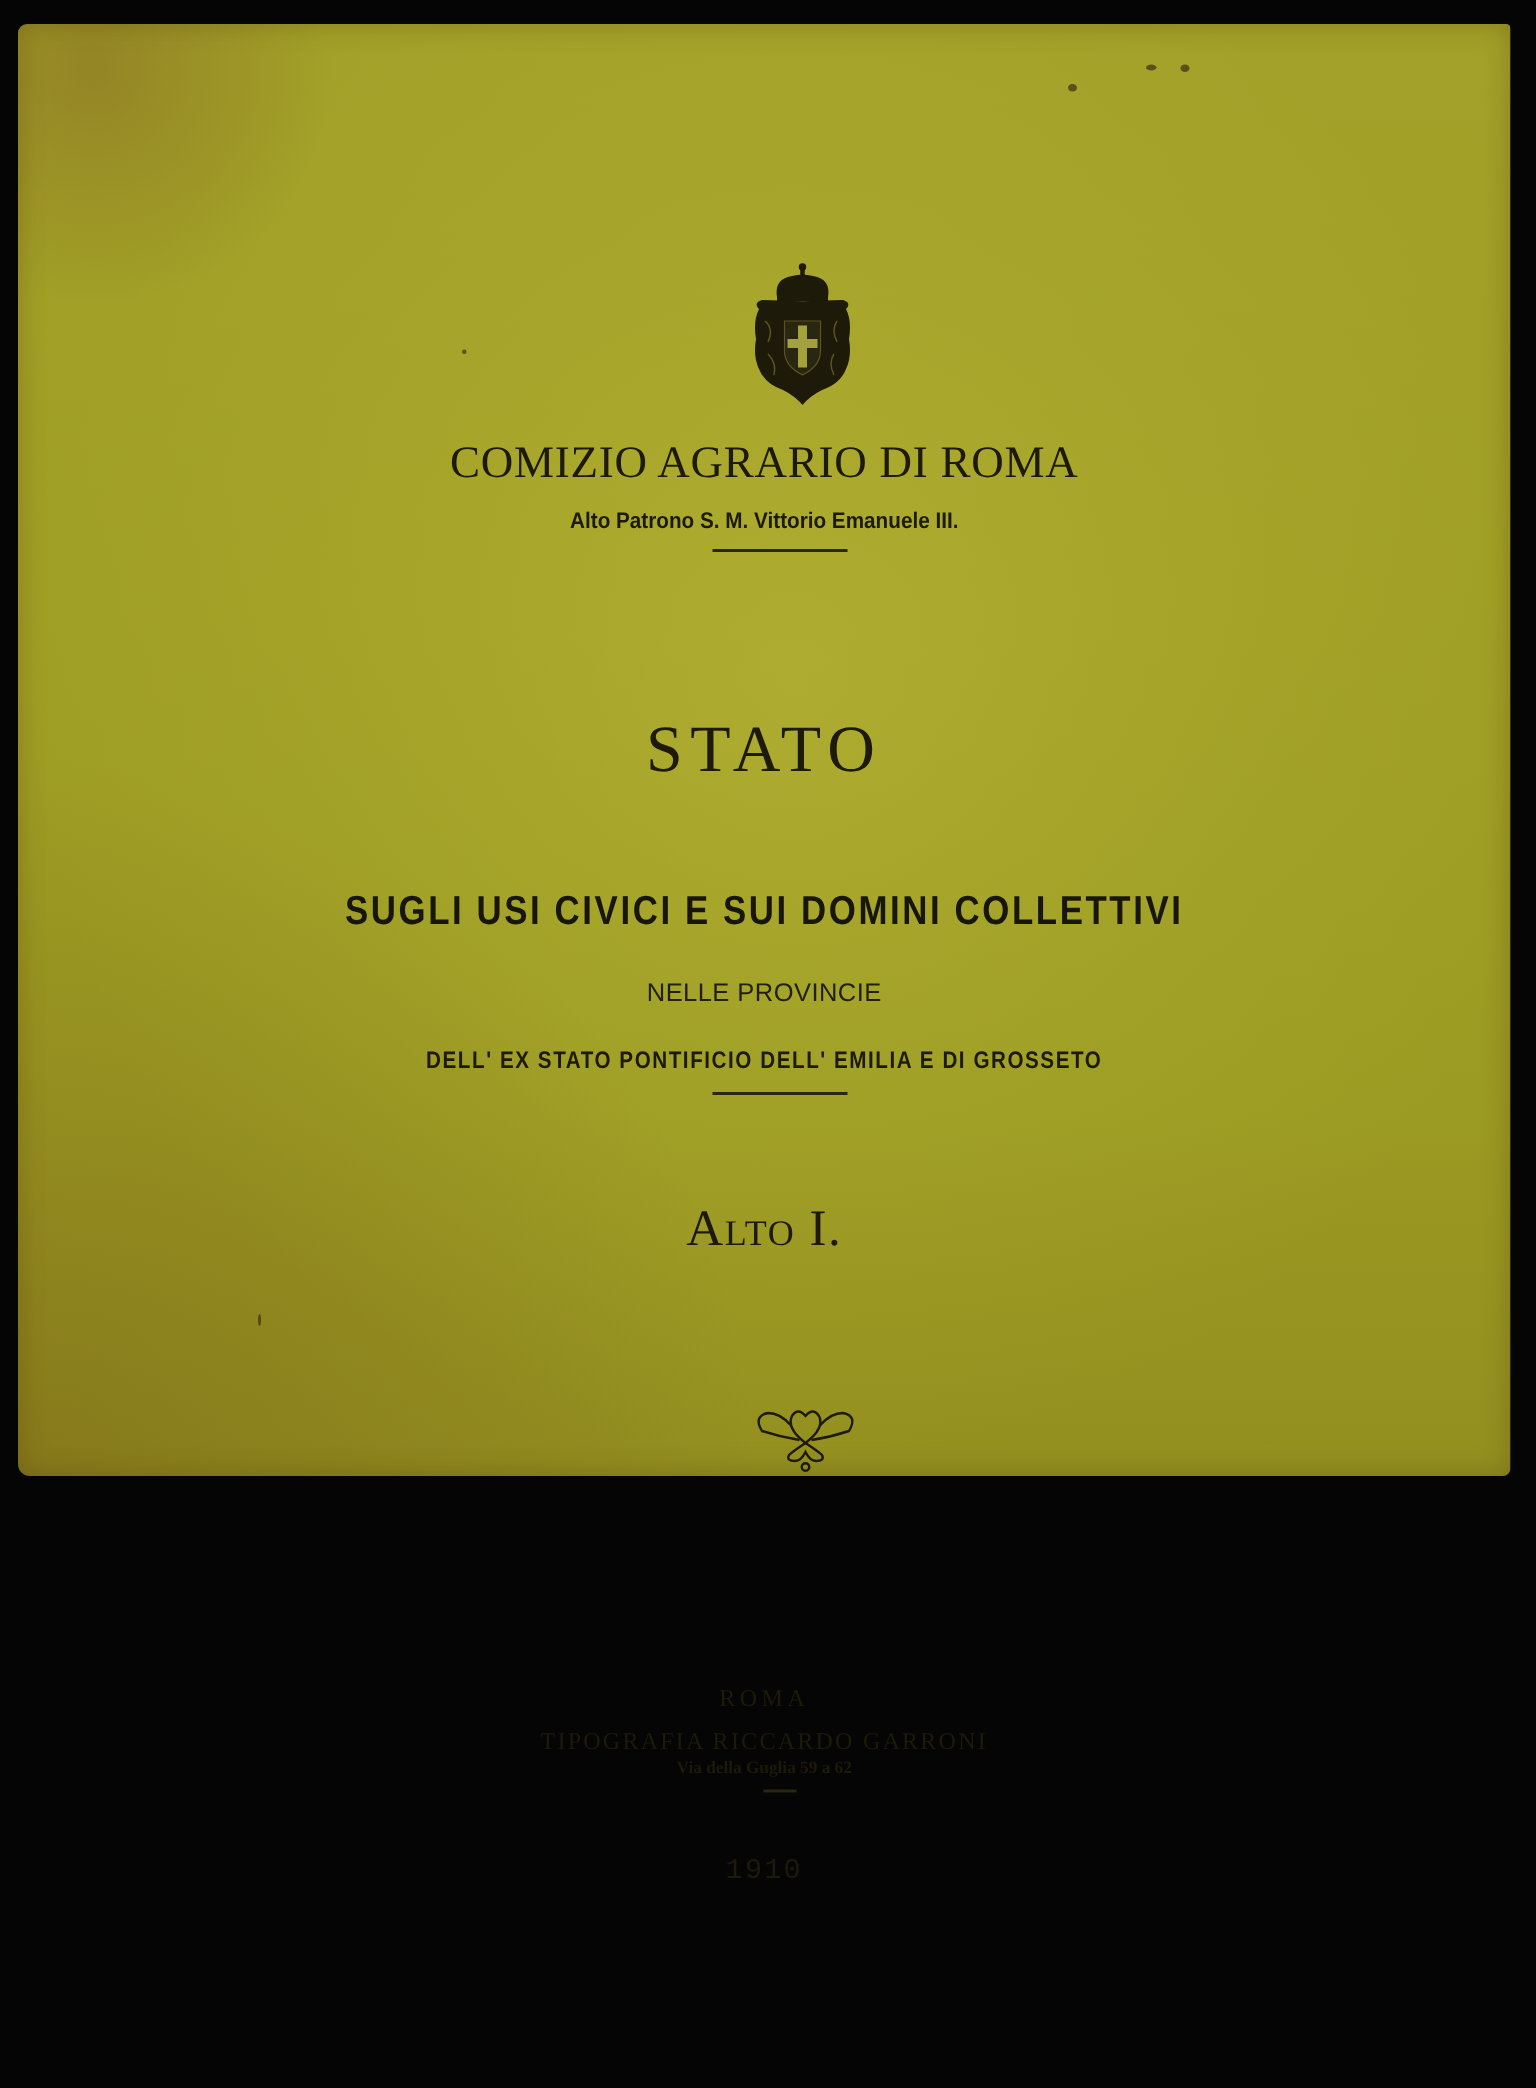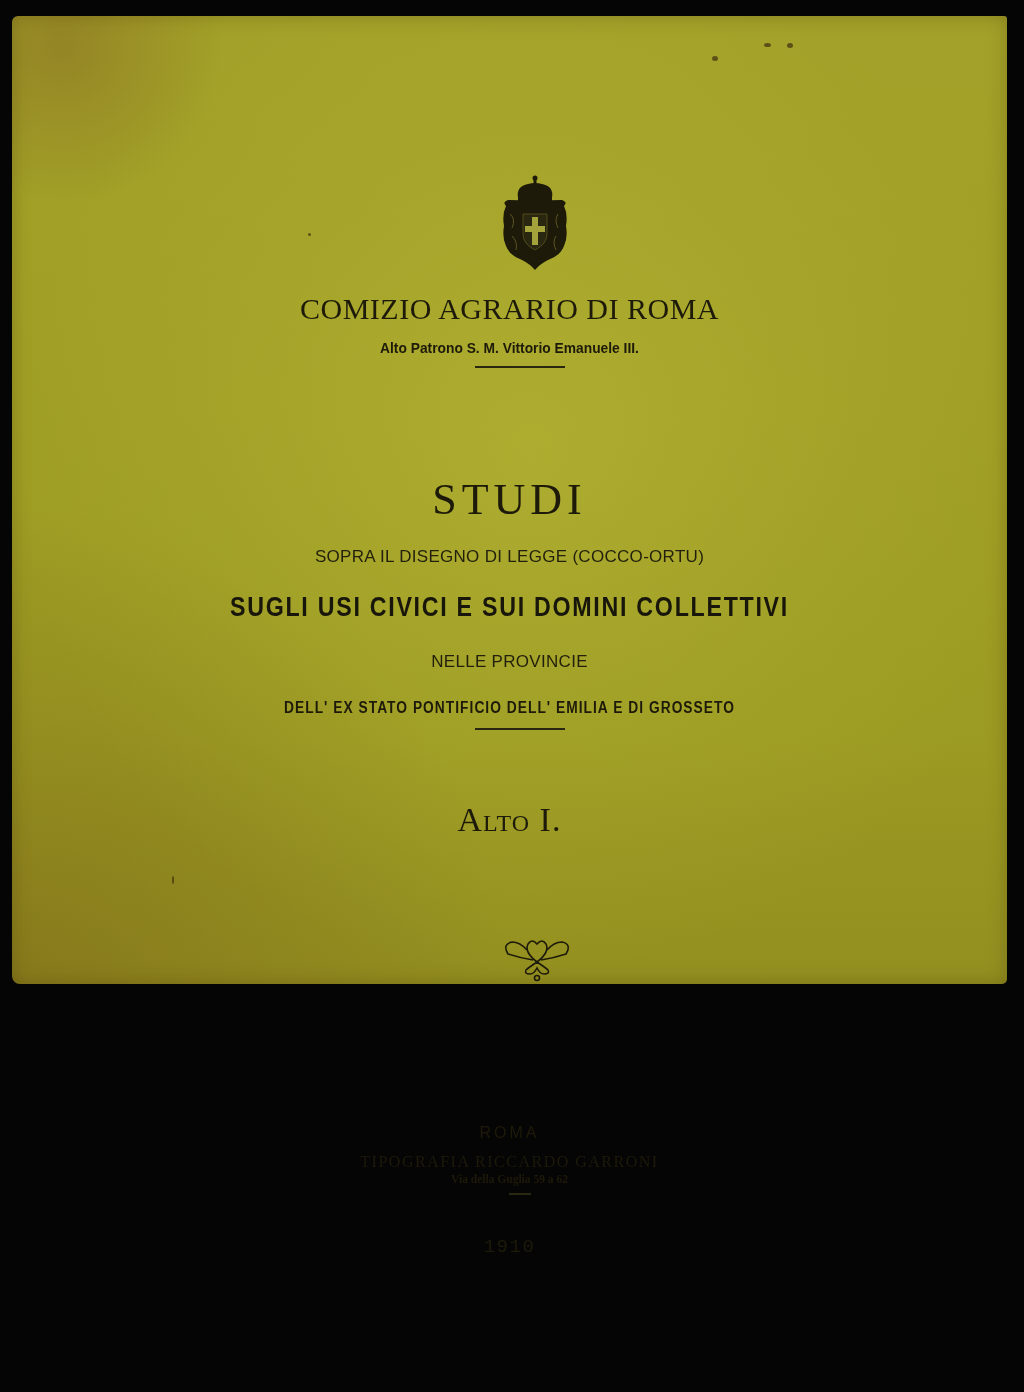--- a/index.html
+++ b/index.html
@@ -55,21 +55,21 @@
     font-family: "Liberation Sans", sans-serif;
     letter-spacing: 1.2px; transform: scaleX(0.86); color: #1d1a0a;
   }
   .parte {
     top: 785px; font-size: 34px; letter-spacing: 1px; color: #1d1a0a;
     font-variant: small-caps;
   }
   .ornament { position: absolute; left: 490px; top: 918px; width: 70px; height: 50px; }
   .roma {
     top: 1108px; font-size: 16px; letter-spacing: 3px;
-    font-family: Liberation Sans, sans-serif; color: #1d1a0a;
+    font-family: Liberation Serif, serif; color: #1d1a0a;
   }
   .tipo {
     top: 1137px; font-size: 16px; letter-spacing: 1.5px;
     font-family: "Liberation Serif", serif; color: #1d1a0a;
   }
   .via {
     top: 1157px; font-size: 11.5px; font-weight: bold;
     font-family: "Liberation Serif", serif; color: #1d1a0a;
   }
   .year {
@@ -102,22 +102,21 @@
     <path d="M25 40 L49 40 L49 60 Q49 70 37 76 Q25 70 25 60 Z" fill="#2a2710" stroke="#5a5520" stroke-width="0.8"></path>
 
     <rect x="34" y="43" width="6" height="28" fill="#a4a23a"></rect>
     <rect x="27" y="52" width="20" height="6" fill="#a4a23a"></rect>
   </svg>
 
   <div class="center org">COMIZIO AGRARIO DI ROMA</div>
   <div class="center patron">Alto Patrono S. M. Vittorio Emanuele III.</div>
   <div class="rule" style="left:463px;top:350px;width:90px;"></div>
 
-  <div class="center studi">STUDI</div>
-  <div class="center sopra">SOPRA IL DISEGNO DI LEGGE (COCCO-ORTU)</div>
+  <div class="center studi">STATO</div>
   <div class="center sugli">SUGLI USI CIVICI E SUI DOMINI COLLETTIVI</div>
   <div class="center nelle">NELLE PROVINCIE</div>
   <div class="center dell">DELL' EX STATO PONTIFICIO DELL' EMILIA E DI GROSSETO</div>
   <div class="rule" style="left:463px;top:712px;width:90px;"></div>
 
   <div class="center parte">Alto I.</div>
 
   <svg class="ornament" viewBox="0 0 70 50">
     <g fill="none" stroke="#1d1a0a" stroke-width="1.6">
       <path d="M35 28 Q22 18 26 10 Q30 4 35 10 Q40 4 44 10 Q48 18 35 28 Z"></path>

